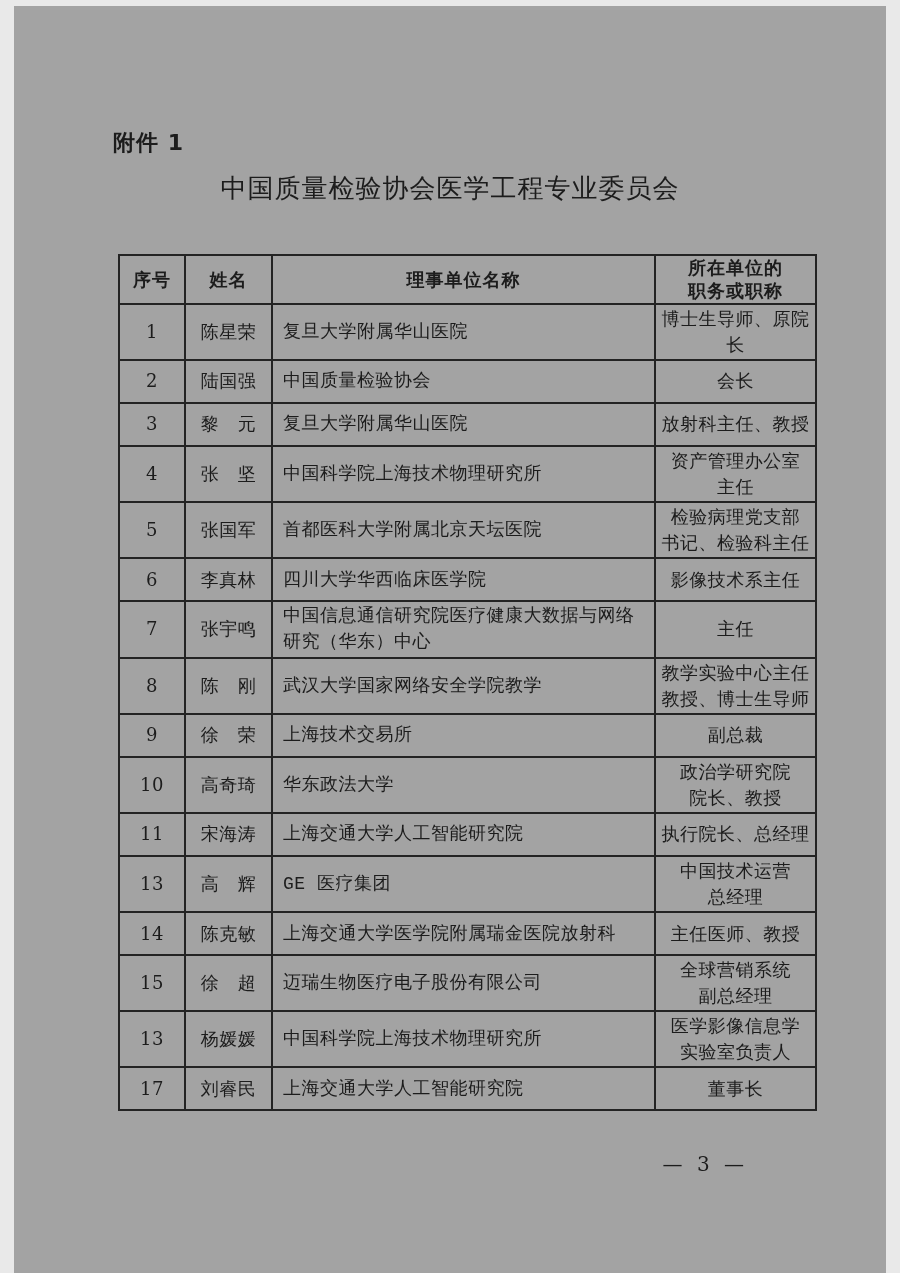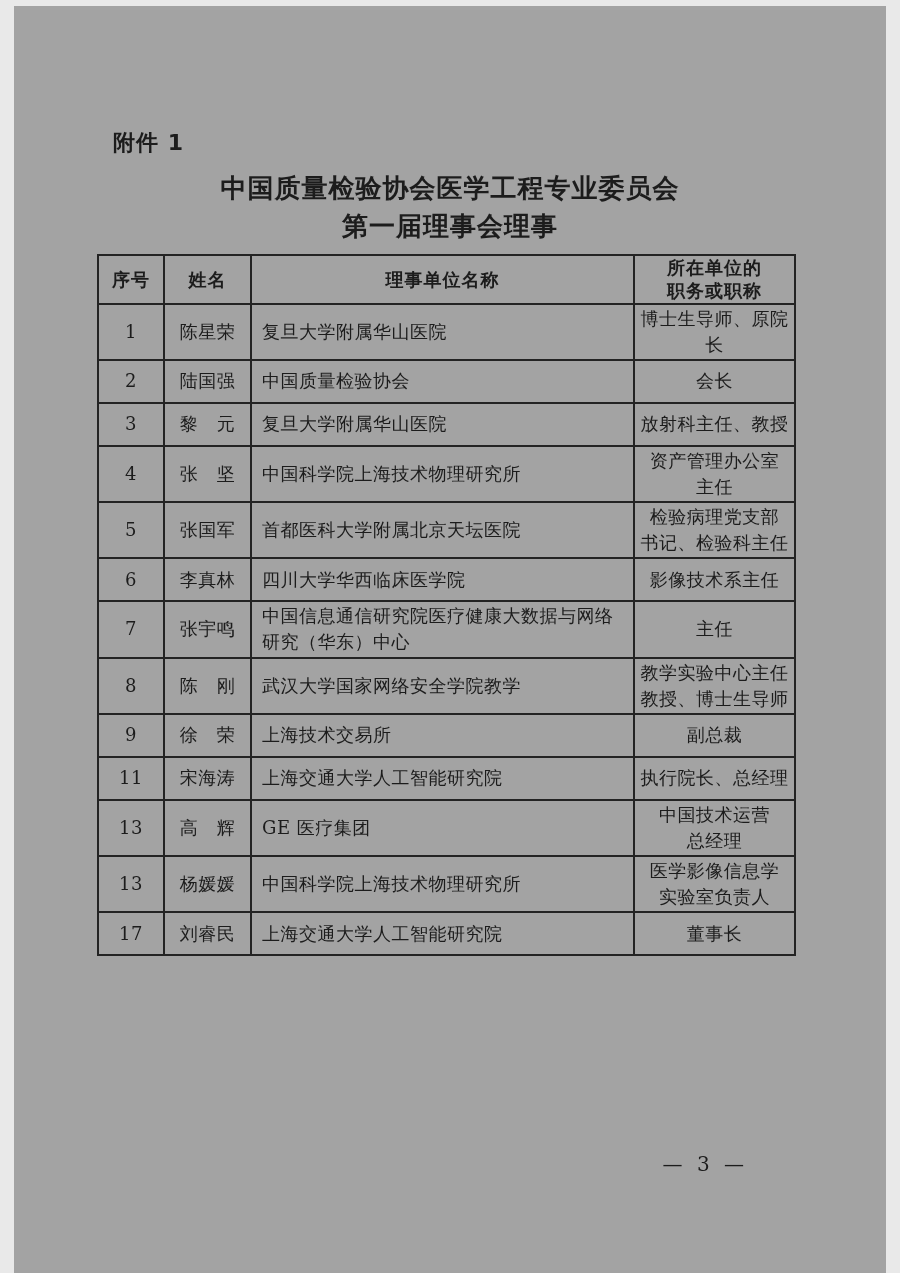--- a/index.html
+++ b/index.html
@@ -25,31 +25,31 @@
     font-weight: bold;
     font-size: 22px;
     letter-spacing: 1px;
   }
   .doc-title {
     position: absolute;
     left: 0;
     width: 100%;
     text-align: center;
     font-family: "DejaVu Sans", sans-serif;
-    font-weight: bold;
+    font-weight: normal;
     font-size: 26px;
     letter-spacing: 1px;
     margin: 0;
   }
   .doc-title.line1 { top: 165px; }
   .doc-title.line2 { top: 203px; }
 
   table.board-table {
     position: absolute;
-    left: 83px;
+    left: 104px;
     top: 248px;
     width: 697px;
     border-collapse: collapse;
     table-layout: fixed;
   }
   .board-table th,
   .board-table td {
     border: 2px solid #232323;
     vertical-align: middle;
     text-align: center;
@@ -68,20 +68,21 @@
     font-family: "DejaVu Serif", serif;
     font-size: 18px;
     line-height: 1.45;
     letter-spacing: 0.5px;
     padding: 1px 4px;
   }
   .board-table td.cell-org {
     text-align: left;
     padding-left: 10px;
     padding-right: 2px;
+    font-family: Liberation Mono, monospace;
   }
   .board-table tr.short td { height: 39px; }
   .board-table tr.tall  td { height: 50px; }
   .pre { white-space: pre-line; }
 
   .page-number {
     position: absolute;
     top: 1146px;
     right: 138px;
     font-family: "DejaVu Serif", serif;
@@ -92,21 +93,20 @@
 </style>
 </head>
 <body>
 
 <div class="page">
 
   <div class="attachment-label">附件 1</div>
 
   <h1 class="doc-title line1">中国质量检验协会医学工程专业委员会</h1>
 
-  <h2 class="doc-title line2">第一届理事会理事</h2>
 
   <table class="board-table">
     <colgroup>
       <col style="width:66px">
       <col style="width:87px">
       <col style="width:383px">
       <col style="width:161px">
     </colgroup>
     <thead>
       <tr>
@@ -169,33 +169,53 @@
     <td class="cell-org pre">武汉大学国家网络安全学院教学</td>
     <td class="cell-title pre">教学实验中心主任
 教授、博士生导师</td>
   </tr>
         <tr class="short">
     <td class="cell-serial">9</td>
     <td class="cell-name">徐　荣</td>
     <td class="cell-org pre">上海技术交易所</td>
     <td class="cell-title pre">副总裁</td>
   </tr>
+        <tr class="tall">
+    <td class="cell-serial">10</td>
+    <td class="cell-name">高奇琦</td>
+    <td class="cell-org pre">华东政法大学</td>
+    <td class="cell-title pre">政治学研究院
+院长、教授</td>
+  </tr>
         <tr class="short">
     <td class="cell-serial">11</td>
     <td class="cell-name">宋海涛</td>
     <td class="cell-org pre">上海交通大学人工智能研究院</td>
     <td class="cell-title pre">执行院长、总经理</td>
   </tr>
         <tr class="tall">
     <td class="cell-serial">13</td>
     <td class="cell-name">高　辉</td>
     <td class="cell-org pre">GE 医疗集团</td>
     <td class="cell-title pre">中国技术运营
 总经理</td>
   </tr>
+        <tr class="short">
+    <td class="cell-serial">14</td>
+    <td class="cell-name">陈克敏</td>
+    <td class="cell-org pre">上海交通大学医学院附属瑞金医院放射科</td>
+    <td class="cell-title pre">主任医师、教授</td>
+  </tr>
+        <tr class="tall">
+    <td class="cell-serial">15</td>
+    <td class="cell-name">徐　超</td>
+    <td class="cell-org pre">迈瑞生物医疗电子股份有限公司</td>
+    <td class="cell-title pre">全球营销系统
+副总经理</td>
+  </tr>
         <tr class="tall">
     <td class="cell-serial">13</td>
     <td class="cell-name">杨媛媛</td>
     <td class="cell-org pre">中国科学院上海技术物理研究所</td>
     <td class="cell-title pre">医学影像信息学
 实验室负责人</td>
   </tr>
         <tr class="short">
     <td class="cell-serial">17</td>
     <td class="cell-name">刘睿民</td>

